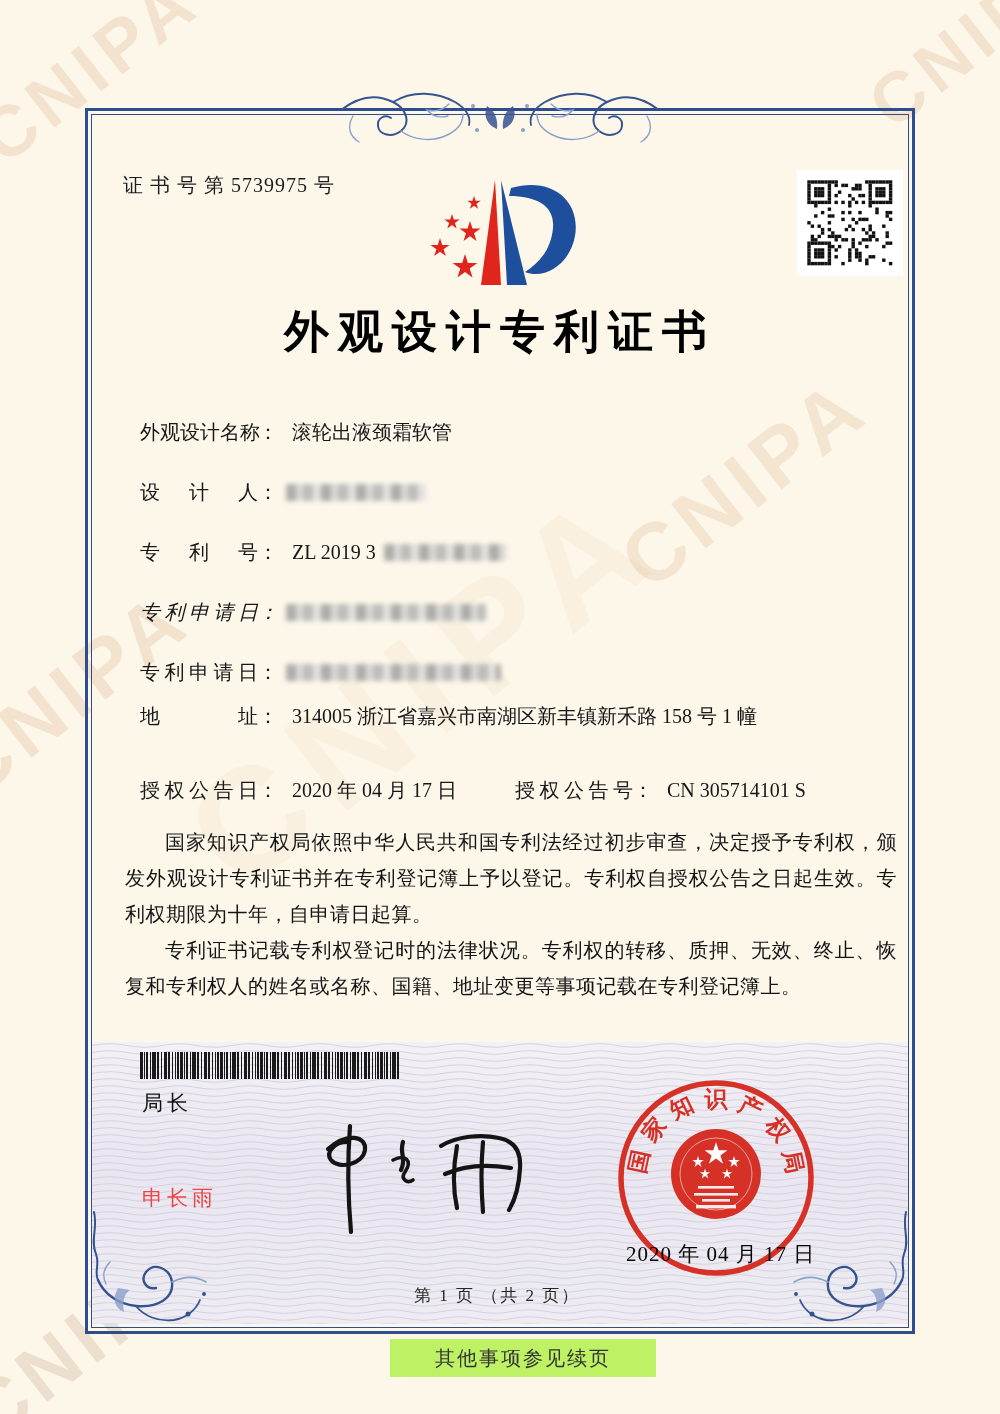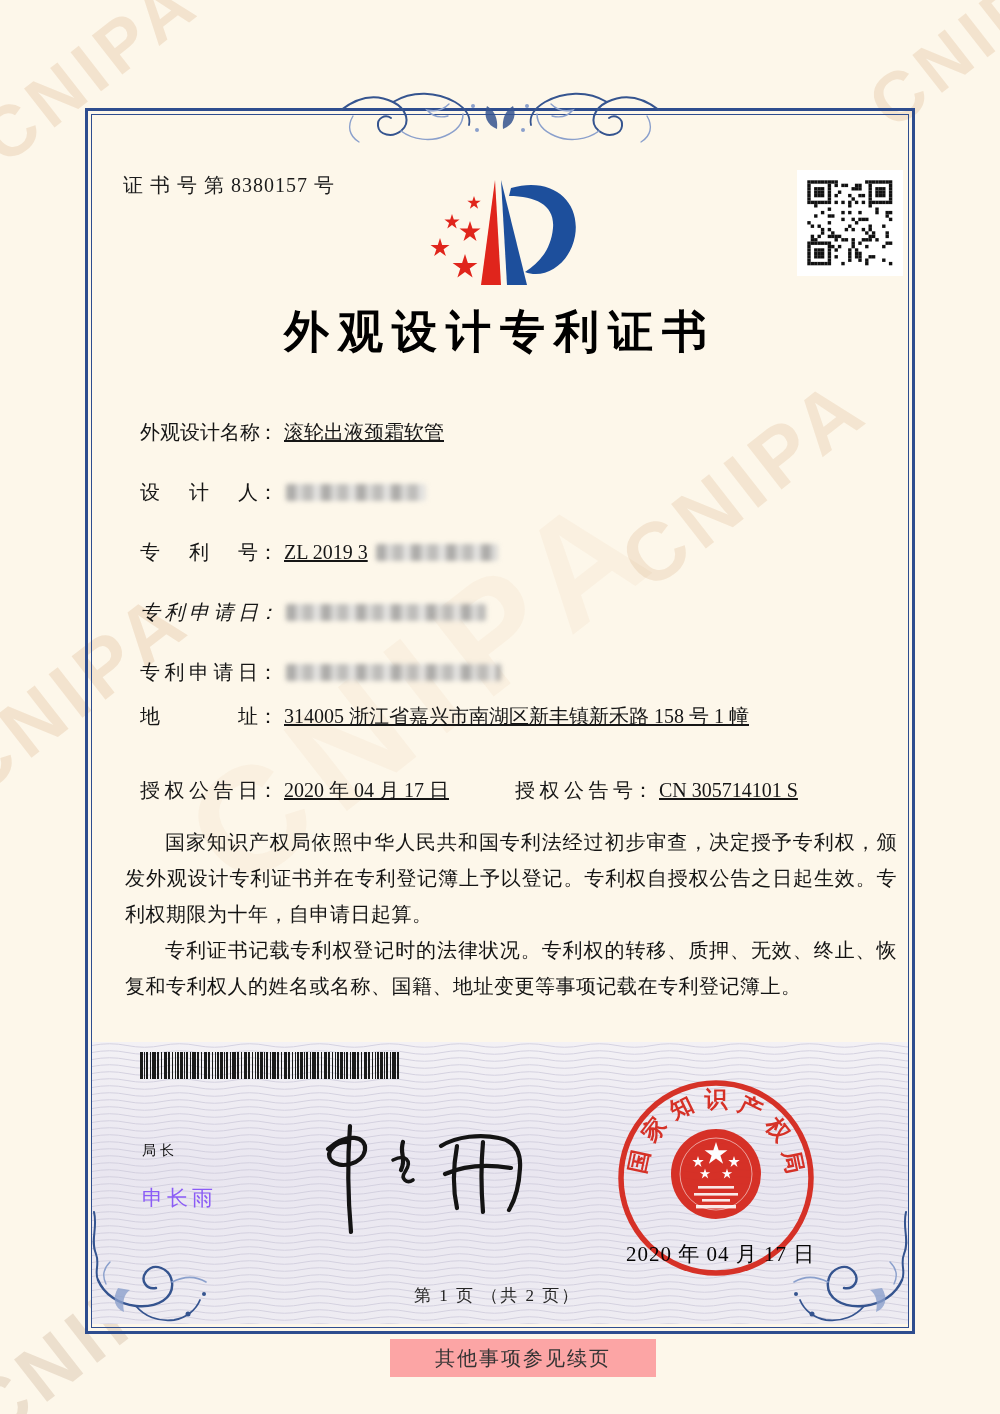--- a/index.html
+++ b/index.html
@@ -47,47 +47,47 @@
   .doc-title{
     position:absolute;left:150px;top:302px;width:700px;text-align:center;z-index:4;
     font-size:45px;font-weight:bold;letter-spacing:9px;color:#000000;
   }
 
   
   .row{position:absolute;left:140px;font-size:20px;color:#161616;z-index:4;white-space:nowrap;}
   .r1{top:419px;} .r2{top:479px;} .r3{top:539px;} .r4{top:599px;font-style:italic;} .r5{top:659px;} .r6{top:703px;} .r7{top:777px;}
   .lbl{display:inline-block;width:118px;text-align:justify;text-align-last:justify;text-justify:inter-character;vertical-align:bottom;}
   .colon{display:inline-block;}
-  .val{margin-left:6px;text-decoration:underline;}
+  .val{margin-left:14px;}
   .grant2{position:absolute;left:375px;top:0;}
   .redact{
     display:inline-block;height:17px;vertical-align:-2px;margin-left:8px;border-radius:2px;
     background:repeating-linear-gradient(90deg,#9a9a9a 0 10px,#d2d2d2 10px 17px,#aeaeae 17px 27px,#dddddd 27px 35px);
     filter:blur(2.5px);opacity:0.8;
   }
 
   
   .body-text{
     position:absolute;left:125px;top:824px;width:772px;z-index:4;
     font-size:20px;line-height:1.8;text-align:justify;color:#141414;letter-spacing:0.5px;
   }
   .body-text p{margin:0;text-indent:2em;}
 
   
   .barcode{position:absolute;left:140px;top:1052px;width:262px;height:27px;z-index:4;}
-  .director-role{position:absolute;left:142px;top:1142px;z-index:4;
-    font-family:"Liberation Sans","DejaVu Sans",sans-serif;font-size:14px;letter-spacing:4px;color:#101010;}
+  .director-role{position:absolute;left:142px;top:1089px;z-index:4;
+    font-family:"Liberation Sans","DejaVu Sans",sans-serif;font-size:21px;letter-spacing:4px;color:#101010;}
   .director-name{position:absolute;left:142px;top:1184px;z-index:4;
-    font-family:"Liberation Sans","DejaVu Sans",sans-serif;font-size:21px;letter-spacing:4px;color:#8b5cf6;}
+    font-family:"Liberation Sans","DejaVu Sans",sans-serif;font-size:21px;letter-spacing:4px;color:#ef4444;}
   .signature{position:absolute;left:295px;top:1112px;width:250px;height:128px;z-index:4;}
   .seal{position:absolute;left:612px;top:1072px;width:208px;height:212px;z-index:4;opacity:0.95;}
   .seal-date{position:absolute;left:626px;top:1240px;z-index:5;font-size:21px;letter-spacing:1px;color:#050505;white-space:nowrap;}
   .page-info{position:absolute;left:85px;top:1284px;width:824px;text-align:center;z-index:4;font-size:17px;color:#262626;letter-spacing:2px;}
   .note-box{
-    position:absolute;left:390px;top:1339px;width:266px;height:38px;background:#fca5a5;z-index:4;
+    position:absolute;left:390px;top:1339px;width:266px;height:38px;background:#bef264;z-index:4;
     display:flex;align-items:center;justify-content:center;
     font-size:20px;letter-spacing:2px;color:#333333;
   }
 </style>
 </head>
 <body>
 
 <div class="wm wm1">CNIPA</div>
 <div class="wm wm2">CNIPA</div>
 <div class="wm wm3">CNIPA</div>
@@ -154,21 +154,21 @@
       <path d="M48,96 C56,106 70,112 86,110 C98,108 108,100 112,90" stroke-width="1.8"></path>
       <path d="M84,72 C96,66 108,66 118,72" stroke="#8ba0cc" stroke-width="1.6"></path>
       <path d="M30,78 C24,88 26,98 36,102 C34,92 36,84 42,80 Z" fill="#8ba0cc" stroke="none" opacity="0.8"></path>
       <path d="M22,52 C16,58 14,66 18,74" stroke="#8ba0cc" stroke-width="1.4"></path>
       <circle cx="100" cy="104" r="2.5" fill="#35548f" stroke="none"></circle>
       <circle cx="116" cy="84" r="2" fill="#35548f" stroke="none"></circle>
     </g>
   </svg>
 </div>
 
-<div class="cert-no">证 书 号 第 8380157 号</div>
+<div class="cert-no">证 书 号 第 5739975 号</div>
 
 <div class="logo">
   <svg id="logo-svg" width="185" height="138" viewBox="0 0 185 138" xmlns="http://www.w3.org/2000/svg">
     <polygon points="70,14 56,119 76,119" fill="#e0251c"></polygon>
     <polygon points="76,14 82,119 102,119" fill="#1d4f9c"></polygon>
     <path d="M 86,22 C 128,10 156,36 150,70 C 145,98 120,114 100,106 C 114,97 126,84 128,62 C 130,40 112,30 84,30 Z" fill="#1d4f9c"></path>
     <g id="logo-stars" fill="#e0251c">
         <polygon points="49.0,30.0 50.6,34.8 55.7,34.8 51.5,37.8 53.1,42.7 49.0,39.7 44.9,42.7 46.5,37.8 42.3,34.8 47.4,34.8" fill="#e0251c"></polygon>
         <polygon points="27.0,48.0 28.8,53.5 34.6,53.5 29.9,56.9 31.7,62.5 27.0,59.1 22.3,62.5 24.1,56.9 19.4,53.5 25.2,53.5" fill="#e0251c"></polygon>
         <polygon points="45.0,55.0 47.5,62.6 55.5,62.6 49.0,67.3 51.5,74.9 45.0,70.2 38.5,74.9 41.0,67.3 34.5,62.6 42.5,62.6" fill="#e0251c"></polygon>

